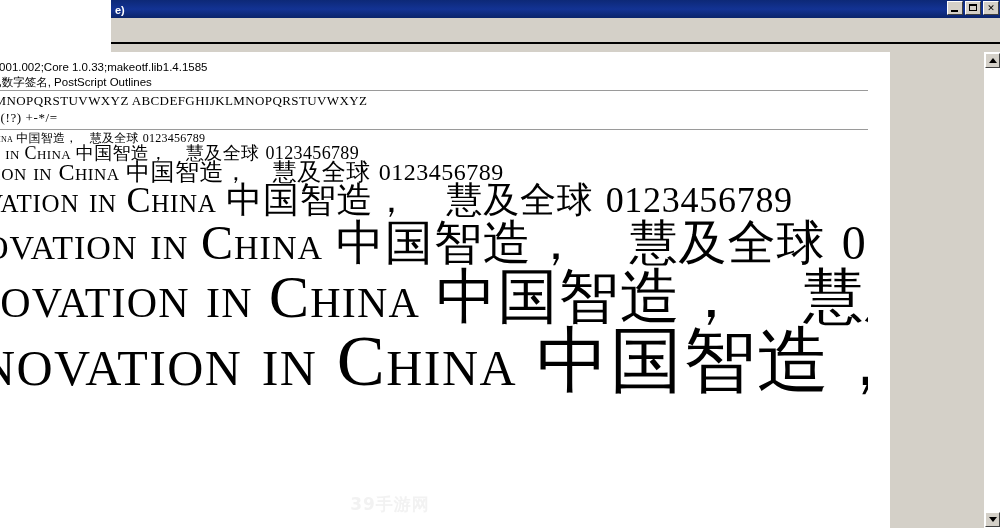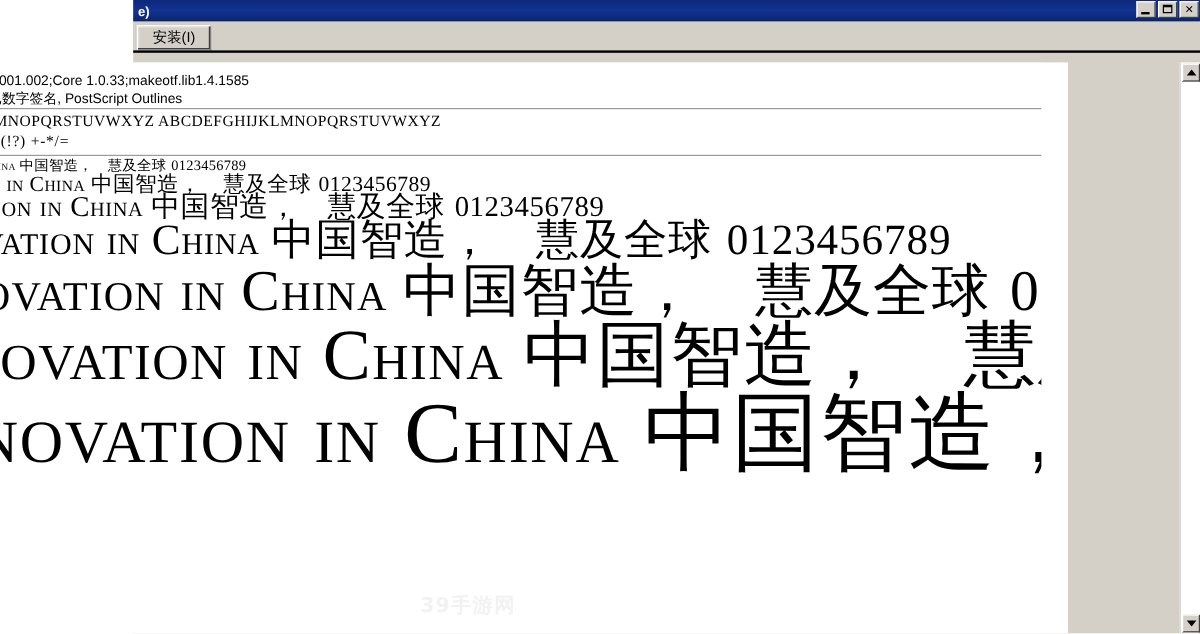--- a/index.html
+++ b/index.html
@@ -288,23 +288,20 @@
         </div>
         <div class="win-btn max">
           <span class="box"></span>
         </div>
         <div class="win-btn close">
           <span class="gl">✕</span>
         </div>
       </div>
     </div>
 
-    <div id="toolbar">
-      <div id="install-button">安装(I)</div>
-    </div>
     <div id="toolbar-separator"></div>
 
   </div>
 
   <div id="client">
     <div id="doc">
 
       <div class="info-line" id="version-line">版本: OTF 1.029;PS 001.002;Core 1.0.33;makeotf.lib1.4.1585</div>
       <div class="info-line" id="features-line">OpenType Layout, 已数字签名, PostScript Outlines</div>
 

